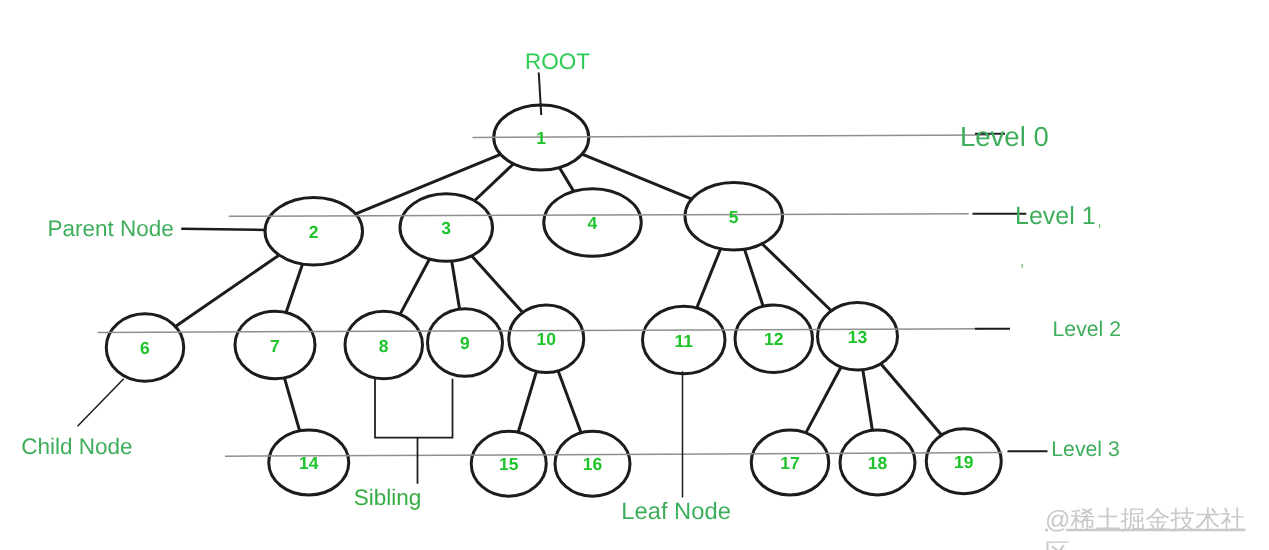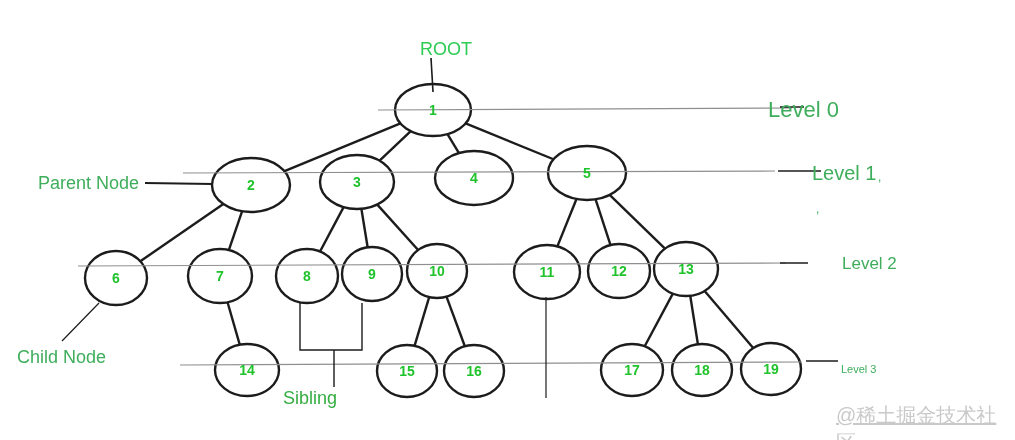--- a/index.html
+++ b/index.html
@@ -8,21 +8,21 @@
   .stage svg{position:absolute;left:0;top:0;}
   .lbl{position:absolute;white-space:nowrap;color:var(--label-green);}
   .lbl-root{left:396px;top:39px;font-size:18px;color:var(--root-green);margin-left:24px;}
   .lbl-parent{left:38px;top:173px;font-size:18px;}
   .lbl-child{left:17px;top:347px;font-size:18px;}
   .lbl-sibling{left:283px;top:388px;font-size:18px;color:var(--sibling-green);}
   .lbl-leaf{left:497px;top:399px;font-size:19px;}
   .lbl-level0{left:768px;top:97px;font-size:22px;text-align:right;}
   .lbl-level1{left:812px;top:162px;font-size:20px;}
   .lbl-level2{left:814px;top:254px;font-size:17px;margin-left:28px;}
-  .lbl-level3{left:841px;top:363px;font-size:11px;}
+  .lbl-level3{left:841px;top:350px;font-size:17px;}
   .watermark{position:absolute;left:836px;top:402px;font-size:20px;color:var(--watermark-gray);
              font-family:"Liberation Sans","DejaVu Sans",sans-serif;text-decoration:underline;}
   .stray{position:absolute;font-size:12px;color:var(--label-green);}
   .stray-1{left:878px;top:170px;}
   .stray-2{left:816px;top:202px;}
 </style>
 </head>
 <body>
 
 <div class="stage">
@@ -95,20 +95,21 @@
       <text x="474" y="371" text-anchor="middle" dy="0.38em" fill="#1fc32b" font-size="14" font-weight="bold" font-family="&quot;Liberation Sans&quot;,&quot;DejaVu Sans&quot;,sans-serif">16</text>
       <text x="632" y="370" text-anchor="middle" dy="0.38em" fill="#1fc32b" font-size="14" font-weight="bold" font-family="&quot;Liberation Sans&quot;,&quot;DejaVu Sans&quot;,sans-serif">17</text>
       <text x="702" y="370" text-anchor="middle" dy="0.38em" fill="#1fc32b" font-size="14" font-weight="bold" font-family="&quot;Liberation Sans&quot;,&quot;DejaVu Sans&quot;,sans-serif">18</text>
       <text x="771" y="369" text-anchor="middle" dy="0.38em" fill="#1fc32b" font-size="14" font-weight="bold" font-family="&quot;Liberation Sans&quot;,&quot;DejaVu Sans&quot;,sans-serif">19</text>
     </svg>
 
   <div class="lbl lbl-root">ROOT</div>
   <div class="lbl lbl-child">Child Node</div>
   <div class="lbl lbl-parent">Parent Node</div>
   <div class="lbl lbl-sibling">Sibling</div>
+  <div class="lbl lbl-leaf">Leaf Node</div>
 
   <div class="lbl lbl-level0">Level 0</div>
   <div class="lbl lbl-level1">Level 1</div>
   <div class="lbl lbl-level2">Level 2</div>
   <div class="lbl lbl-level3">Level 3</div>
 
   <div class="stray stray-1">,</div>
   <div class="stray stray-2">,</div>
 
   <div class="watermark">@稀土掘金技术社区</div>

